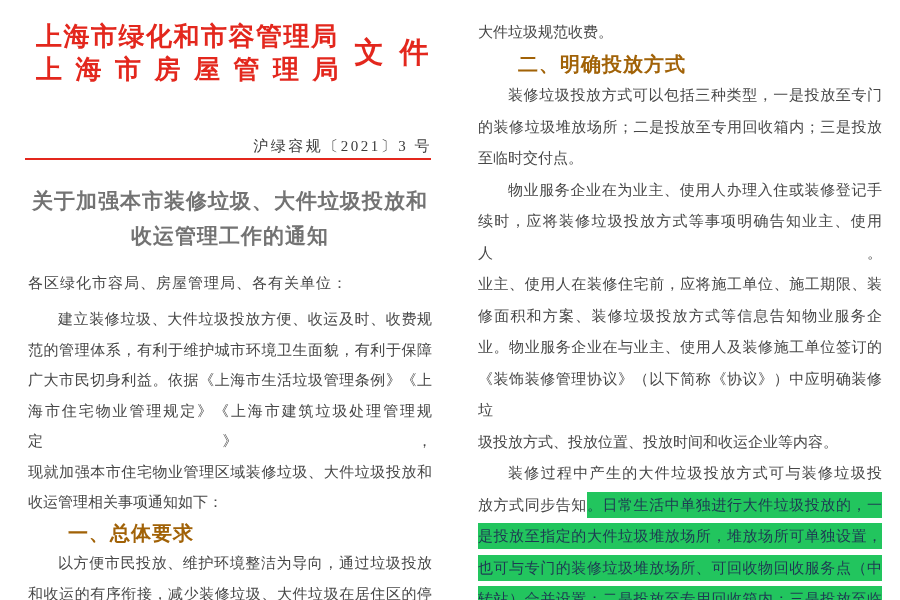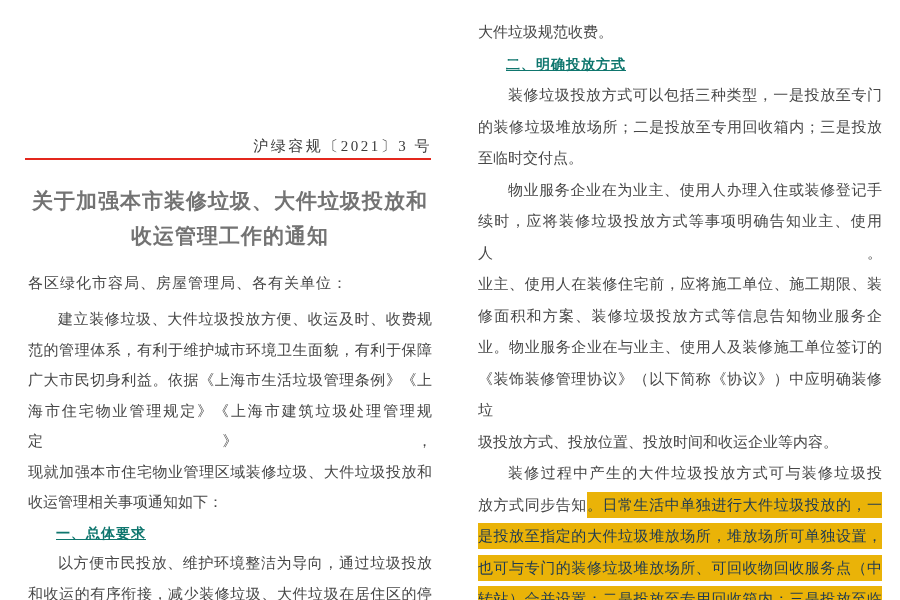--- a/index.html
+++ b/index.html
@@ -112,38 +112,44 @@
   .line { white-space: nowrap; }
   .line.justify {
     white-space: normal;
     text-align: justify;
     text-align-last: justify;
   }
   .line.indent { text-indent: 2em; }
   .line.bold {
     font-family: "Liberation Sans", "DejaVu Sans", sans-serif;
     font-weight: bold;
-    font-size: 14px;
-    color: #0f766e;
+    font-size: 20px;
+    color: #a16207;
     letter-spacing: 1px;
-    text-decoration: underline;
   }
   .hl {
-    background: #eab308;
+    background: #22c55e;
     color: #1e3a52;
     padding: 5px 0;
   }
 </style>
 </head>
 <body>
 
 <div class="page">
 
   <div class="left-col">
 
+    <div class="letterhead">
+      <div class="agency">
+        <div class="agency-line1">上海市绿化和市容管理局</div>
+        <div class="agency-line2">上海市房屋管理局</div>
+      </div>
+      <div class="doc-type">文件</div>
+    </div>
 
     <div class="doc-number">沪绿容规〔2021〕3 号</div>
 
     <div class="red-rule"></div>
 
     <h1 class="doc-title">
       <span>关于加强本市装修垃圾、大件垃圾投放和</span><br>
       <span>收运管理工作的通知</span>
     </h1>
 

